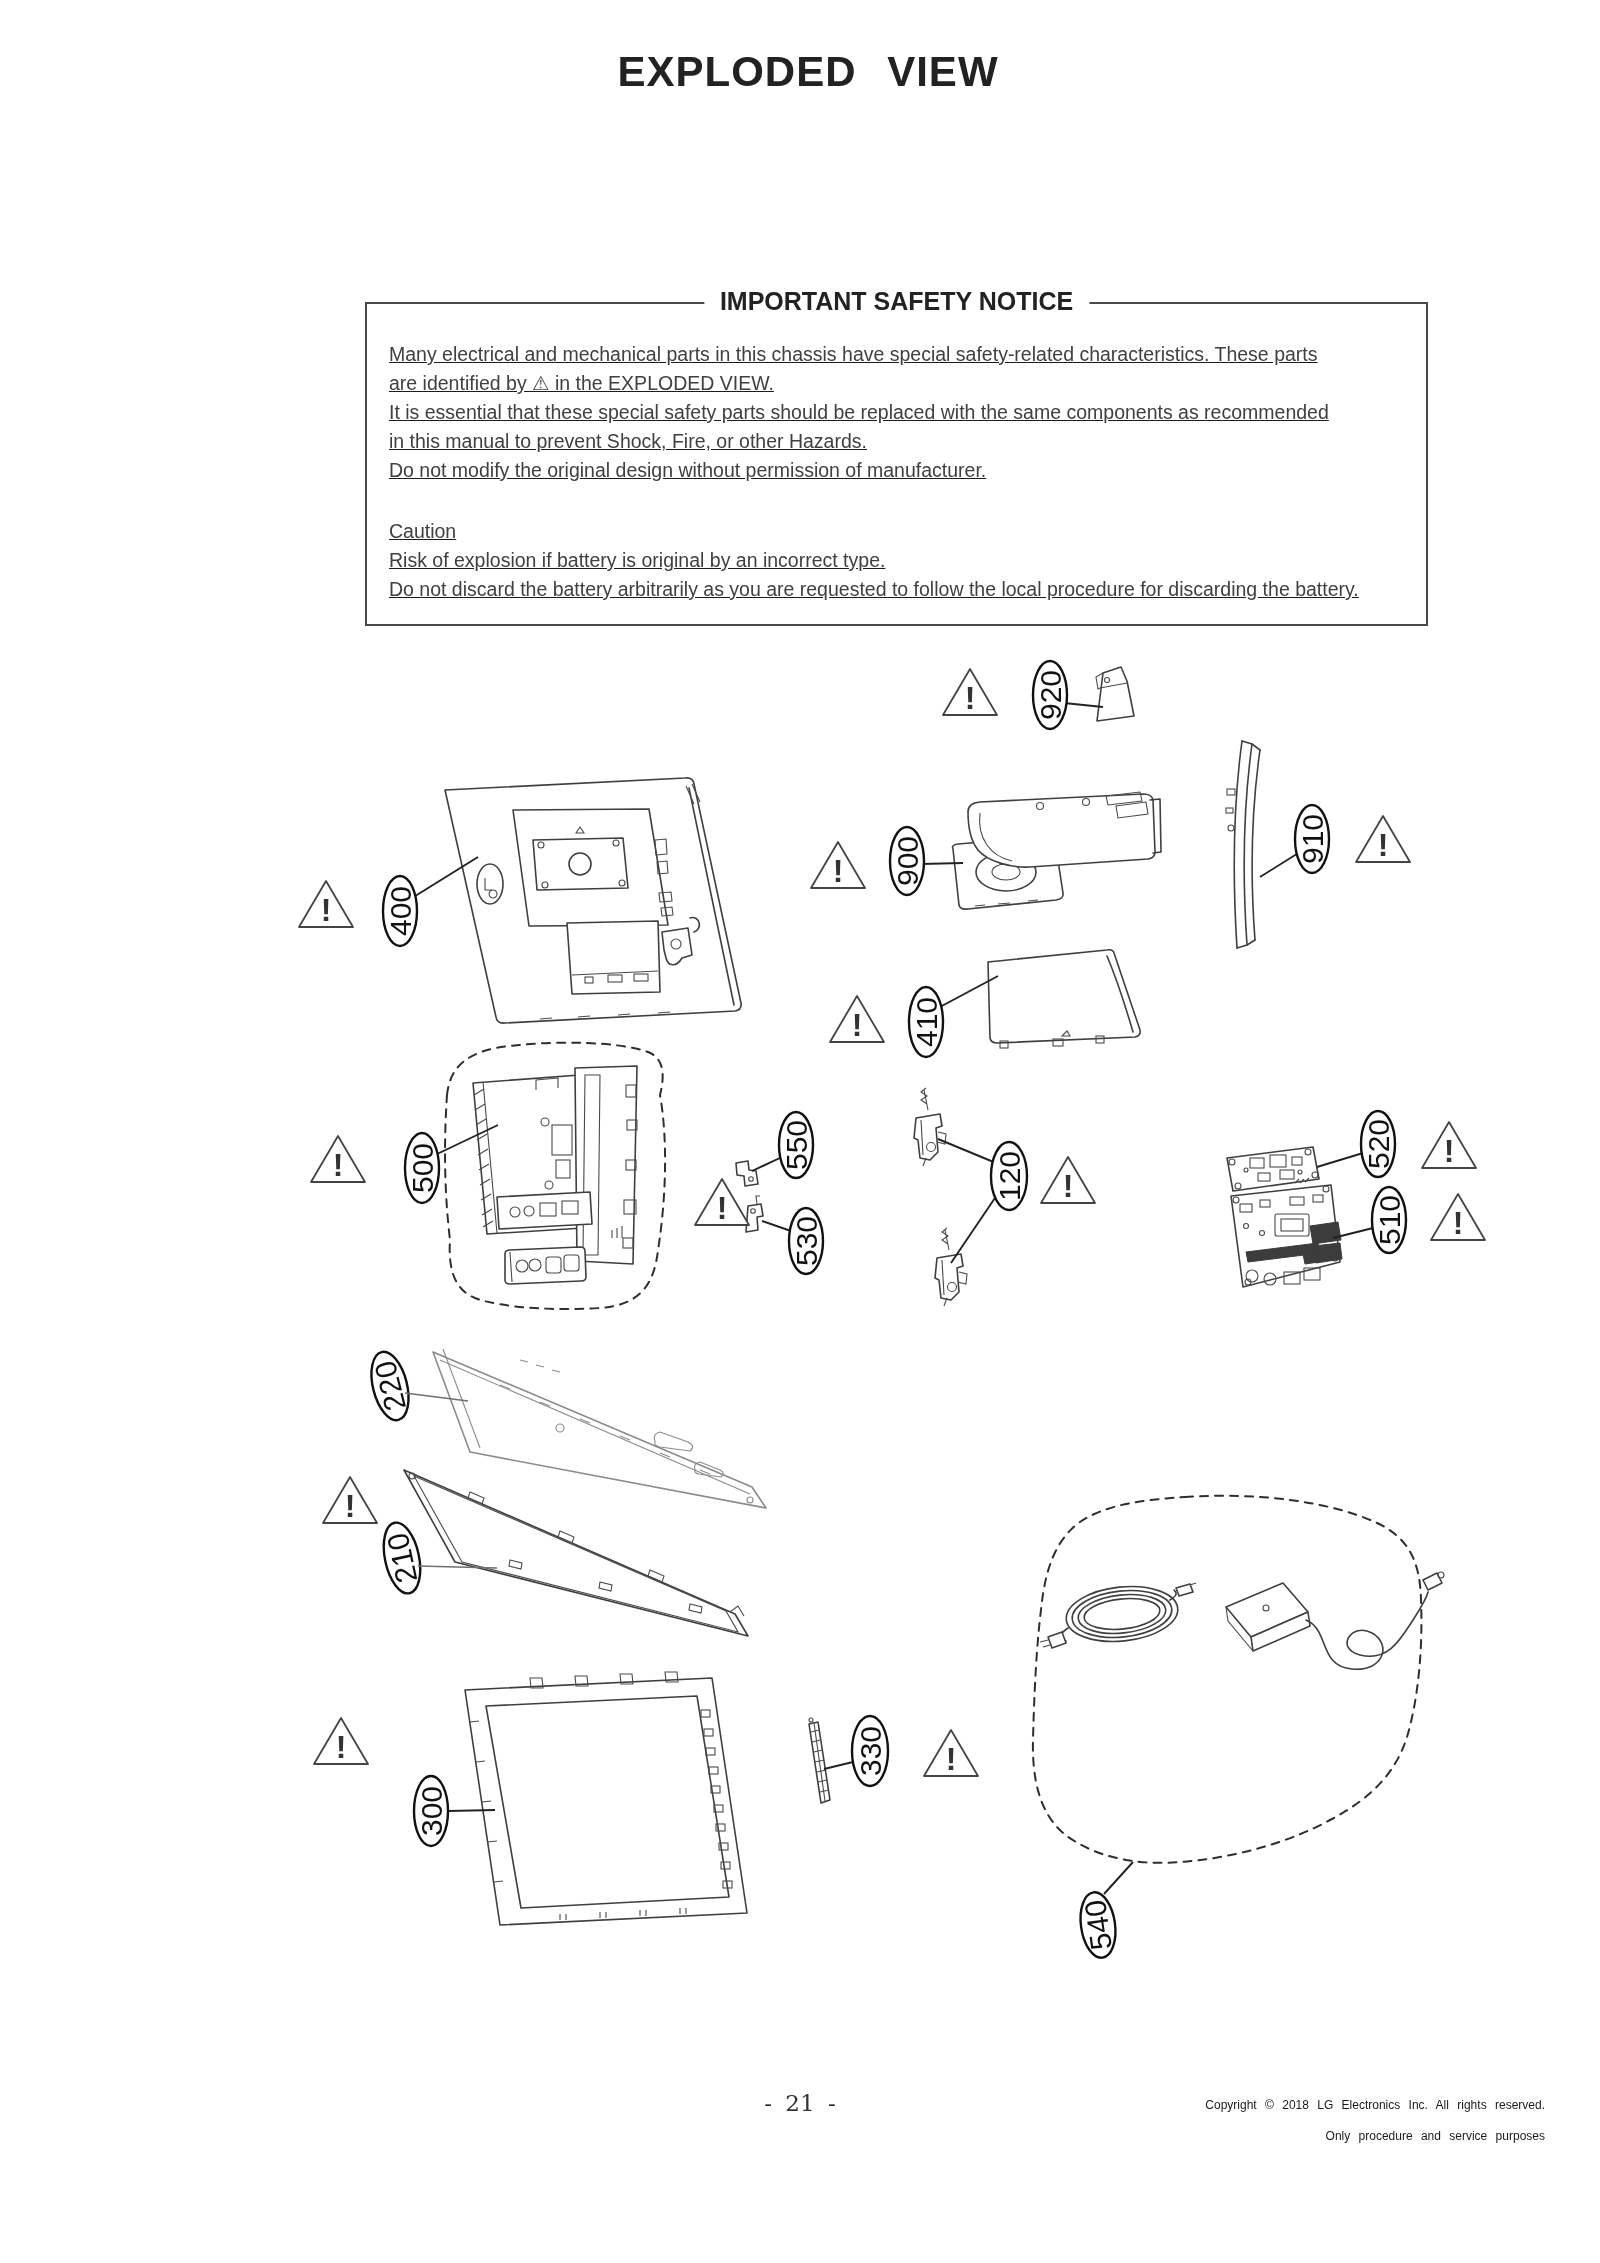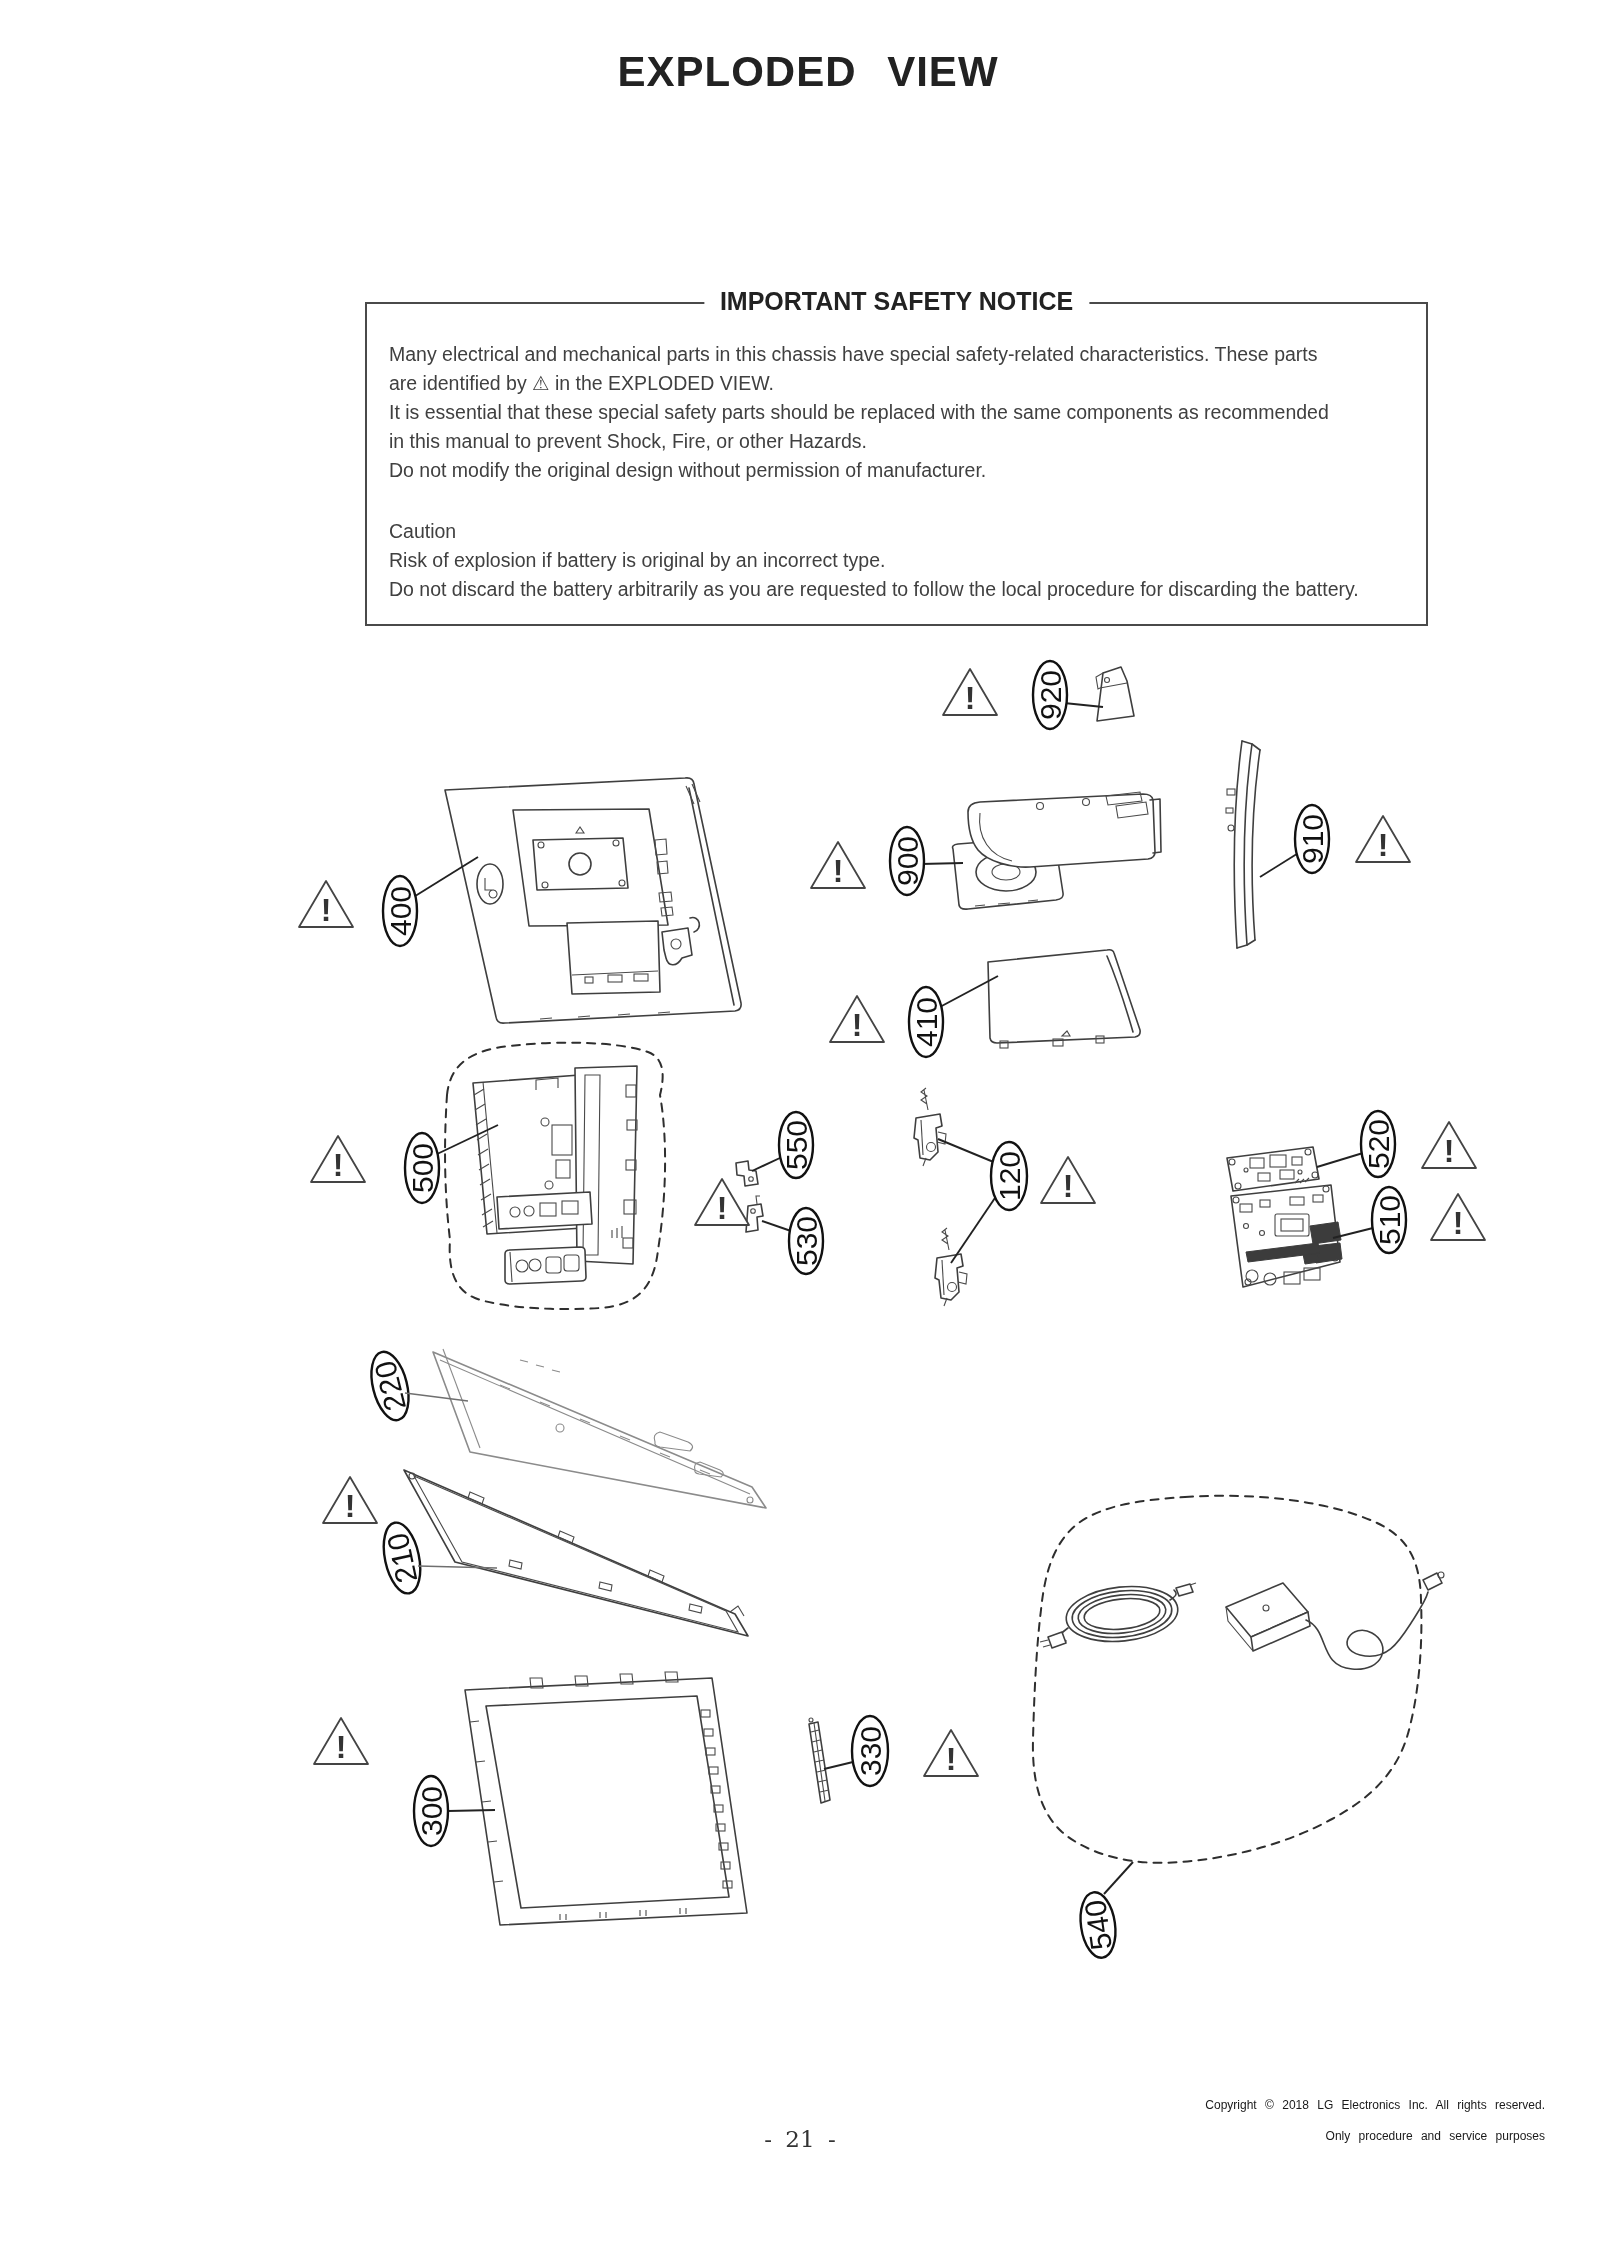--- a/index.html
+++ b/index.html
@@ -3,21 +3,21 @@
 <meta charset="utf-8">
 <style>
   html,body{margin:0;padding:0;background:#e8e8e8;}
   #page{position:relative;width:1600px;height:2263px;background:#ffffff;margin:0 auto;
         font-family:"Liberation Sans",sans-serif;color:#1c1c1c;overflow:hidden;}
   
   .title{position:absolute;top:48px;left:0;width:100%;text-align:center;
          font-size:42px;font-weight:bold;letter-spacing:1px;word-spacing:18px;color:#222;padding-left:8px;}
   
   .notice{position:absolute;left:365px;top:302px;width:1063px;border:2px solid #4a4a4a;
-          box-sizing:border-box;padding:36px 22px 20px 22px;}
+          box-sizing:border-box;padding:36px 22px 20px 22px;text-decoration:underline;}
   .notice-head{position:absolute;top:-17px;left:50%;transform:translateX(-50%);
                background:#fff;padding:0 16px;font-size:25px;font-weight:bold;color:#222;white-space:nowrap;}
   .nline{font-size:19.5px;line-height:29px;color:#404040;white-space:nowrap;}
   .caution{margin-top:32px;}
   
   svg#exploded{position:absolute;left:0;top:0;width:1600px;height:2263px;}
   .ln{fill:none;stroke:#3f3f3f;stroke-width:1.6;stroke-linejoin:round;stroke-linecap:round;}
   .lnf{fill:#ffffff;stroke:#3f3f3f;stroke-width:1.6;stroke-linejoin:round;}
   .thin{fill:none;stroke:#4a4a4a;stroke-width:1.1;}
   .gray{stroke:#8b8b8b;}
@@ -27,21 +27,21 @@
   .lbl{fill:#ffffff;stroke:#111;stroke-width:2.4;}
   .num{font-family:"Liberation Sans",sans-serif;font-size:30px;fill:#111;
        text-anchor:middle;dominant-baseline:central;}
   .ldr{stroke:#222;stroke-width:1.9;fill:none;}
   .ldr-thin{stroke:#6f6f6f;stroke-width:1.4;fill:none;}
   .tri{fill:#ffffff;stroke:#444;stroke-width:1.8;stroke-linejoin:round;}
   .bang{font-family:"Liberation Sans",sans-serif;font-size:32px;font-weight:bold;fill:#333;
         text-anchor:middle;}
   
   .pageno{position:absolute;top:2090px;left:0;width:100%;text-align:center;
-          font-family:"DejaVu Serif",serif;font-size:23px;color:#333;word-spacing:6px;margin-top:36px;}
+          font-family:"DejaVu Serif",serif;font-size:23px;color:#333;word-spacing:6px;}
   .copyright{position:absolute;top:2090px;right:55px;text-align:right;
              font-size:12px;line-height:31px;color:#1a1a1a;word-spacing:5px;}
 </style>
 </head>
 <body>
 
 <div id="page">
 
   <div class="title">EXPLODED VIEW</div>
 

